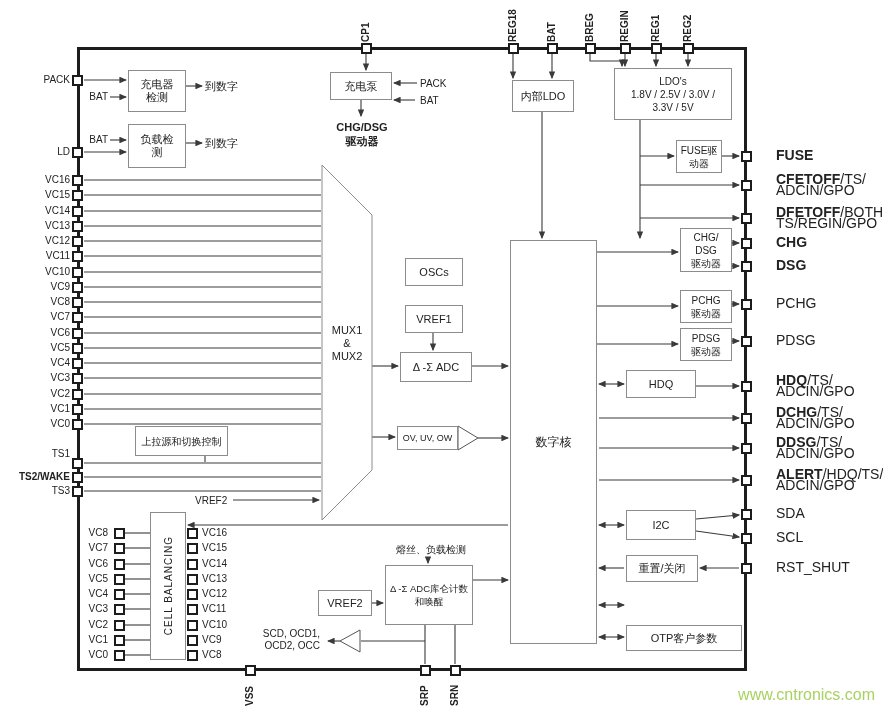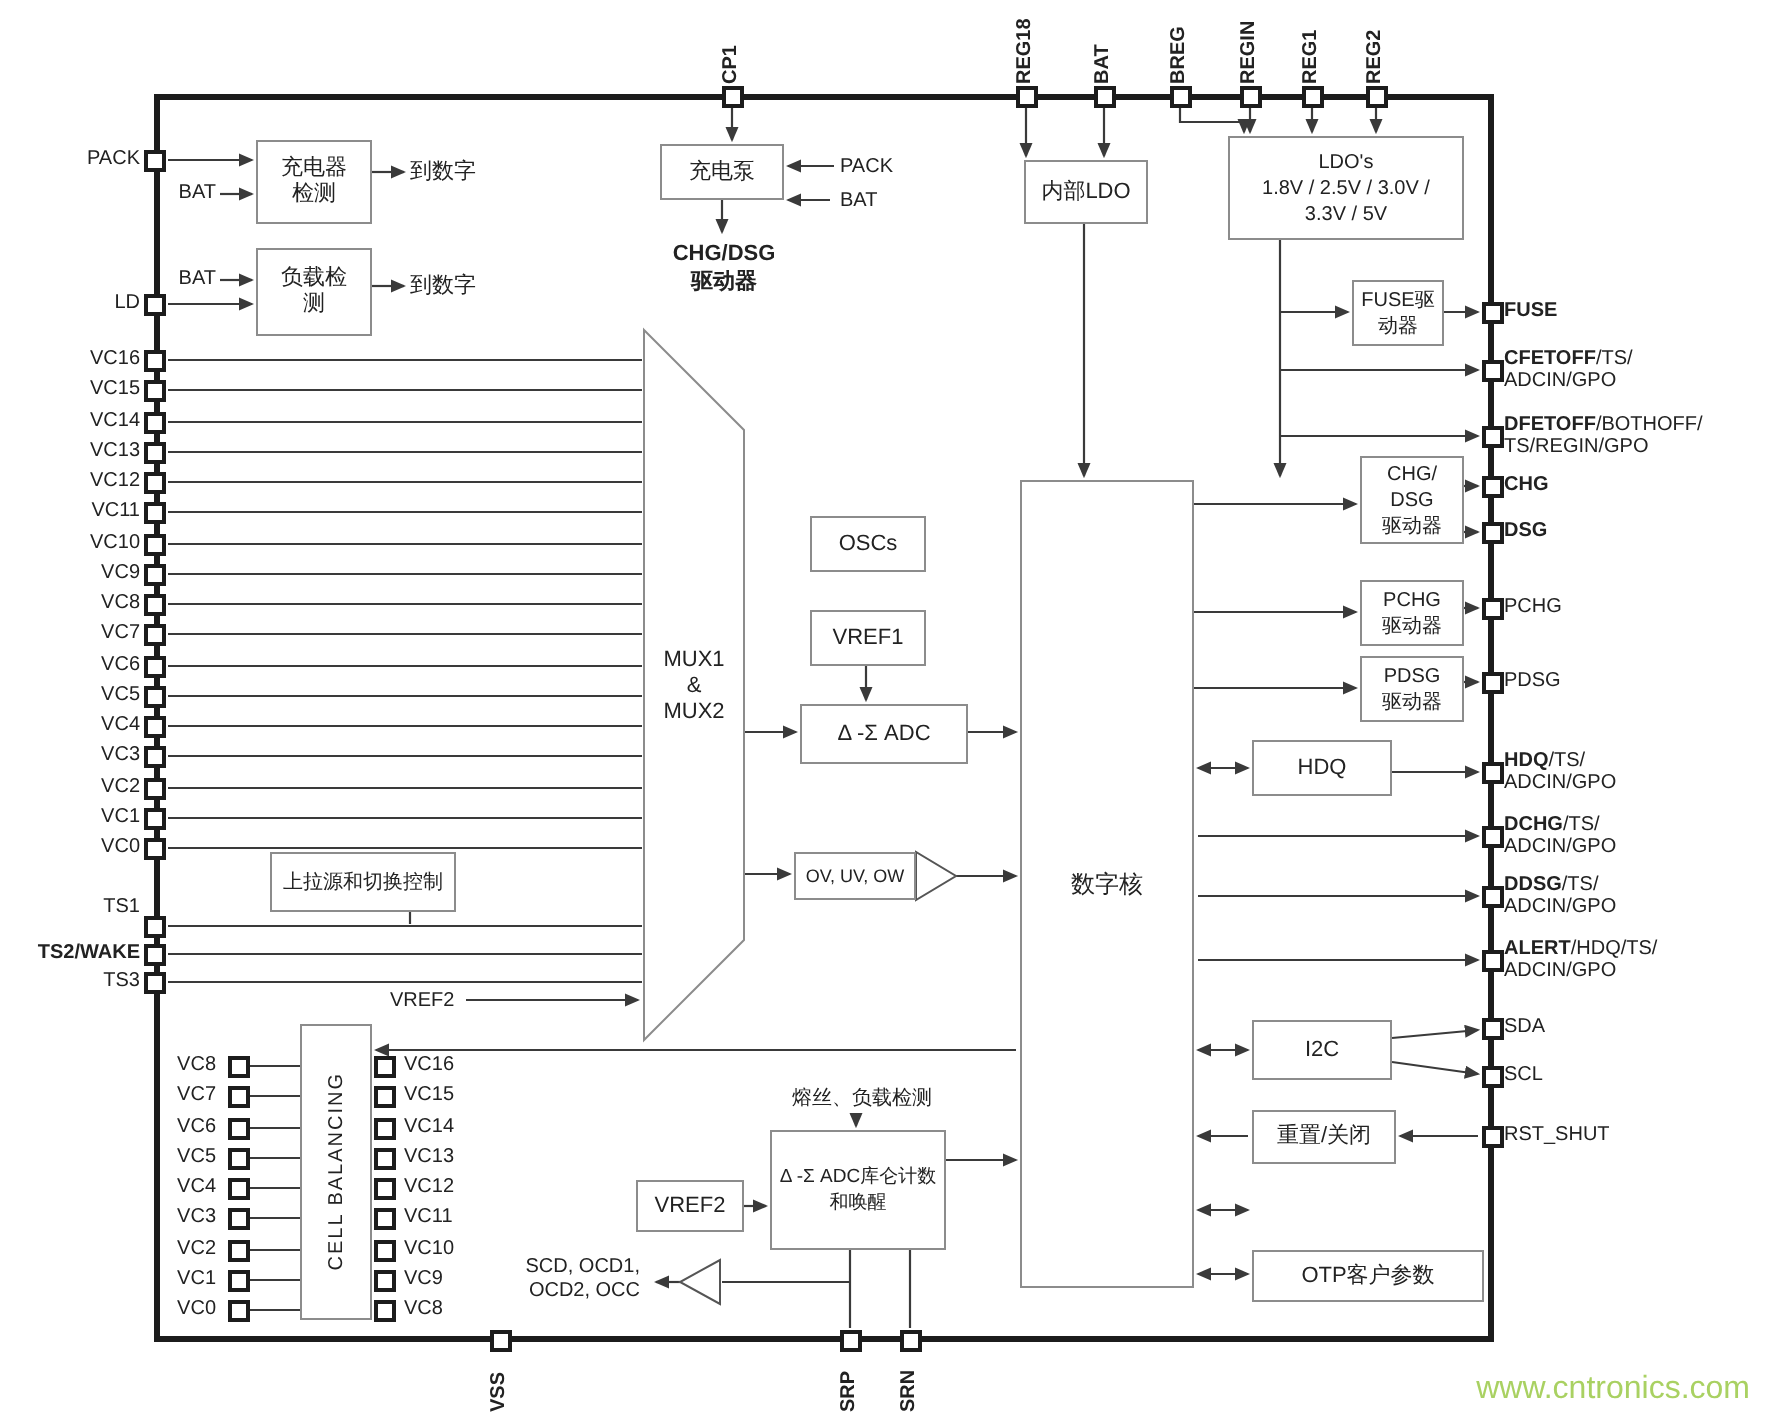--- a/index.html
+++ b/index.html
@@ -2,21 +2,21 @@
 <html><head>
 <meta charset="utf-8">
 <style>
   html,body{margin:0;padding:0;background:#fff;}
   .canvas{position:relative;width:883px;height:706px;background:#fff;overflow:hidden;
           font-family:"Liberation Sans",sans-serif;color:#222;}
   .chip{position:absolute;left:77px;top:47px;width:670px;height:624px;border:3px solid #1c1c1c;box-sizing:border-box;background:transparent;}
   svg.wires{position:absolute;left:0;top:0;}
   .pin{position:absolute;width:7px;height:7px;background:#fff;border:2px solid #1c1c1c;}
   .pl{position:absolute;left:0;width:70px;text-align:right;font-size:10px;line-height:12px;white-space:nowrap;}
-  .pr{position:absolute;left:752px;font-size:10px;line-height:11px;white-space:nowrap;}
+  .pr{position:absolute;left:752px;font-size:14px;line-height:11px;white-space:nowrap;padding-left:24px;}
   .pt{position:absolute;top:2px;height:40px;font-size:10px;font-weight:700;line-height:12px;}
   .pb{position:absolute;top:676px;height:30px;font-size:10px;font-weight:700;line-height:12px;}
   .vflip{writing-mode:vertical-rl;transform:rotate(180deg);}
   .b{font-weight:700;}
   .lbl{position:absolute;font-size:10px;line-height:13px;white-space:pre-line;}
   .bl{position:absolute;left:38px;width:70px;text-align:right;font-size:10px;line-height:12px;}
   .br{position:absolute;left:202px;font-size:10px;line-height:12px;}
   .box{position:absolute;border:1px solid #8c8c8c;background:#fff;display:flex;align-items:center;justify-content:center;
        text-align:center;font-size:11px;line-height:13px;white-space:pre-line;box-sizing:border-box;}
   .watermark{position:absolute;right:8px;bottom:2px;font-size:16px;color:#a9d162;}
@@ -142,21 +142,21 @@
 检测</div>
   <div class="box" style="left:128px;top:124px;width:58px;height:44px">负载检
 测</div>
   <div class="box" style="left:330px;top:72px;width:62px;height:28px">充电泵</div>
   <div class="box" style="left:512px;top:80px;width:62px;height:32px">内部LDO</div>
   <div class="box" style="left:614px;top:68px;width:118px;height:52px;font-size:10px">LDO's
 1.8V / 2.5V / 3.0V /
 3.3V / 5V</div>
   <div class="box" style="left:405px;top:258px;width:58px;height:28px">OSCs</div>
   <div class="box" style="left:405px;top:305px;width:58px;height:28px">VREF1</div>
-  <div class="box" style="left:400px;top:352px;width:84px;height:30px">Δ -Σ  ADC</div>
+  <div class="box" style="left:400px;top:352px;width:72px;height:30px">Δ -Σ  ADC</div>
   <div class="box" style="left:397px;top:426px;width:61px;height:24px;font-size:9px">OV, UV, OW</div>
   <div class="box" style="left:510px;top:240px;width:87px;height:404px;font-size:12px">数字核</div>
   <div class="box" style="left:676px;top:140px;width:46px;height:33px;font-size:10px">FUSE驱
 动器</div>
   <div class="box" style="left:680px;top:228px;width:52px;height:44px;font-size:10px">CHG/
 DSG
 驱动器</div>
   <div class="box" style="left:680px;top:290px;width:52px;height:33px;font-size:10px">PCHG
 驱动器</div>
   <div class="box" style="left:680px;top:328px;width:52px;height:33px;font-size:10px">PDSG

